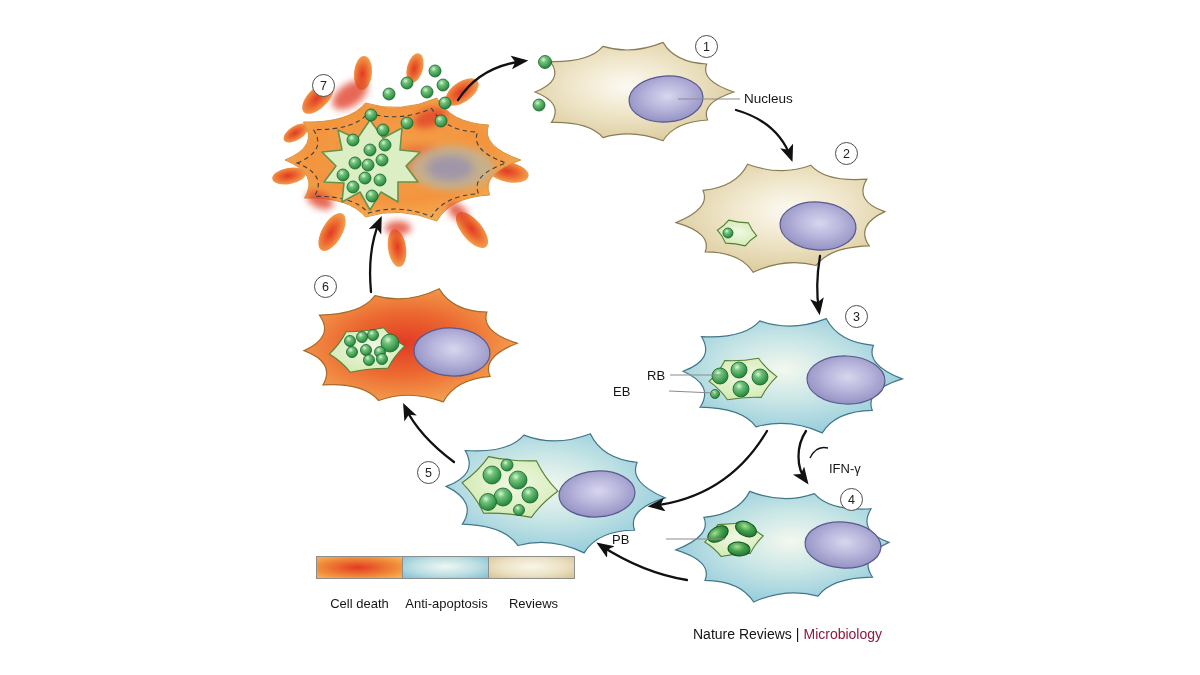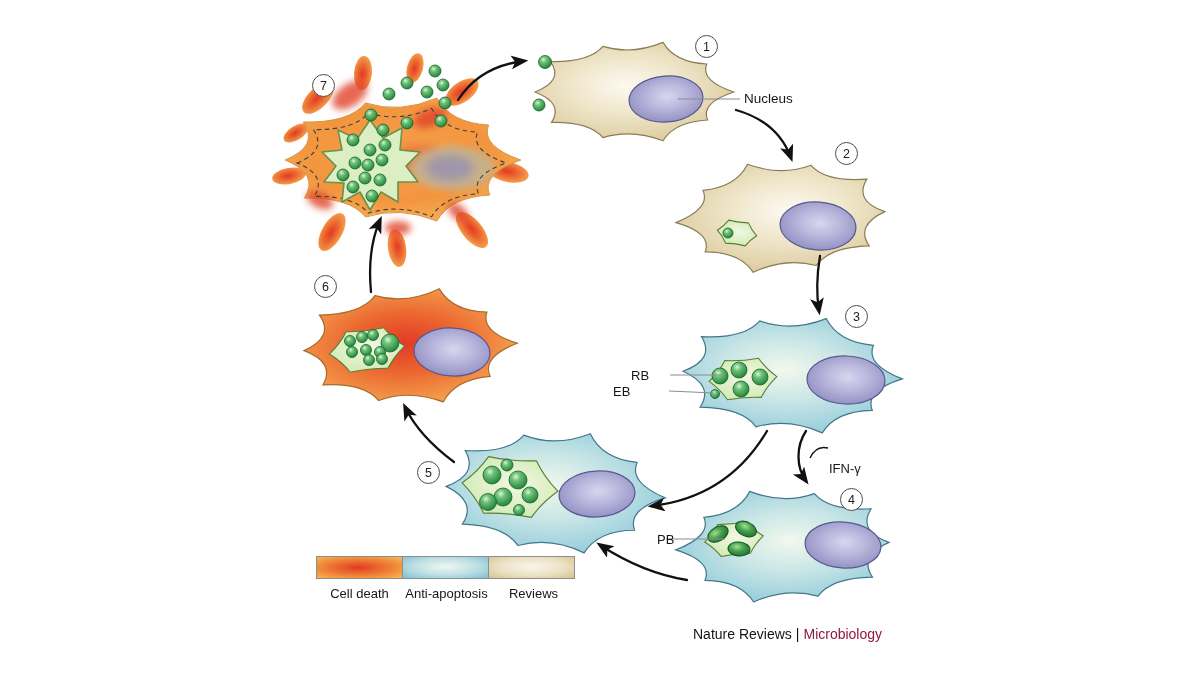--- a/index.html
+++ b/index.html
@@ -10,21 +10,21 @@
   .badge{position:absolute;width:21px;height:21px;border:1.3px solid #4d4d4d;border-radius:50%;
          background:#fff;display:flex;align-items:center;justify-content:center;
          font-size:12.5px;color:#222;}
   .legend{position:absolute;left:316px;top:556px;}
   .legend-bar{display:flex;}
   .swatch{width:87px;height:23px;border:1px solid #8e8e8e;box-sizing:border-box;}
   .swatch+.swatch{margin-left:-1px;}
   .swatch.red{background:radial-gradient(ellipse at 48% 50%, #e23a25 0%, #ee7e35 52%, #f6bb54 100%);}
   .swatch.blue{background:radial-gradient(ellipse at 50% 46%, #f0f7f2 0%, #bbdee2 55%, #7cc0d6 100%);}
   .swatch.tan{background:radial-gradient(ellipse at 50% 46%, #f9f6e8 0%, #ebe1c4 55%, #d5c28e 100%);}
-  .legend-labels{display:flex;margin-top:7px;}
+  .legend-labels{display:flex;margin-top:17px;}
   .legend-label{width:87px;text-align:center;font-size:13px;color:#161616;white-space:nowrap;overflow:visible;}
   .credit{position:absolute;left:693px;top:626px;font-size:14px;font-weight:normal;color:#141414;white-space:nowrap;}
   .credit .sep{margin:0 4px;}
   .credit .field{color:#8d1a3c;}
 </style>
 </head>
 <body>
 
 <div class="stage">
 
@@ -206,23 +206,23 @@
 
 <div class="badge" style="left:695px;top:35px">1</div>
 <div class="badge" style="left:835px;top:142px">2</div>
 <div class="badge" style="left:845px;top:305px">3</div>
 <div class="badge" style="left:840px;top:488px">4</div>
 <div class="badge" style="left:417px;top:461px">5</div>
 <div class="badge" style="left:314px;top:275px">6</div>
 <div class="badge" style="left:312px;top:74px">7</div>
 
 <span class="lbl" style="left:744px;top:92px;font-size:13.5px">Nucleus</span>
-<span class="lbl" style="left:631px;top:369px">RB</span>
+<span class="lbl" style="left:647px;top:369px">RB</span>
 <span class="lbl" style="left:613px;top:385px">EB</span>
-<span class="lbl" style="left:657px;top:533px">PB</span>
+<span class="lbl" style="left:612px;top:533px">PB</span>
 <span class="lbl" style="left:829px;top:462px">IFN-γ</span>
 
 <div class="legend">
   <div class="legend-bar">
     <div class="swatch red"></div>
     <div class="swatch blue"></div>
     <div class="swatch tan"></div>
   </div>
   <div class="legend-labels">
     <div class="legend-label">Cell death</div>

